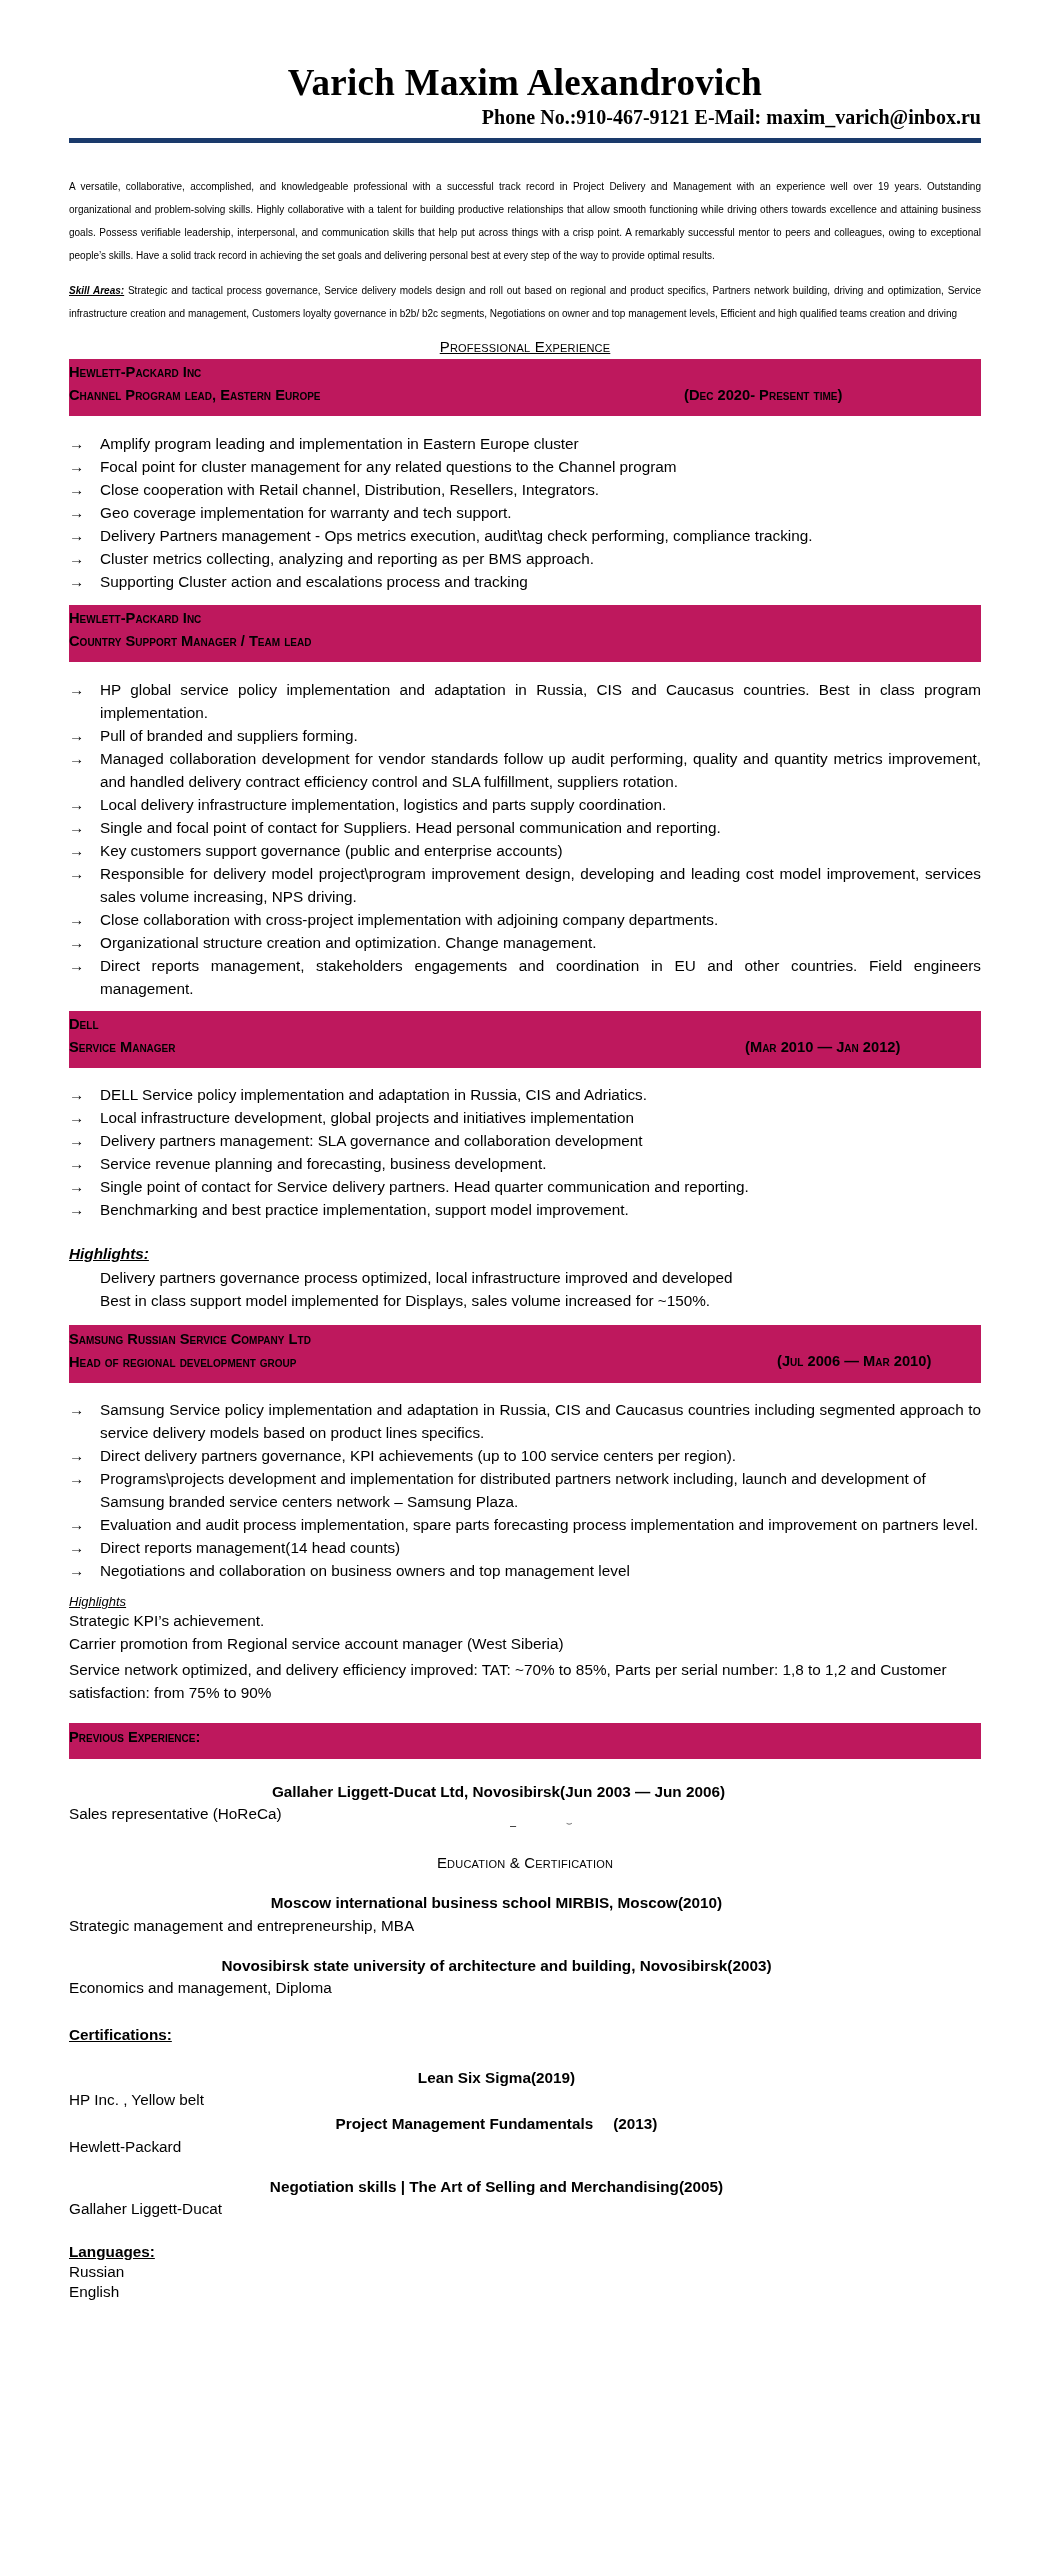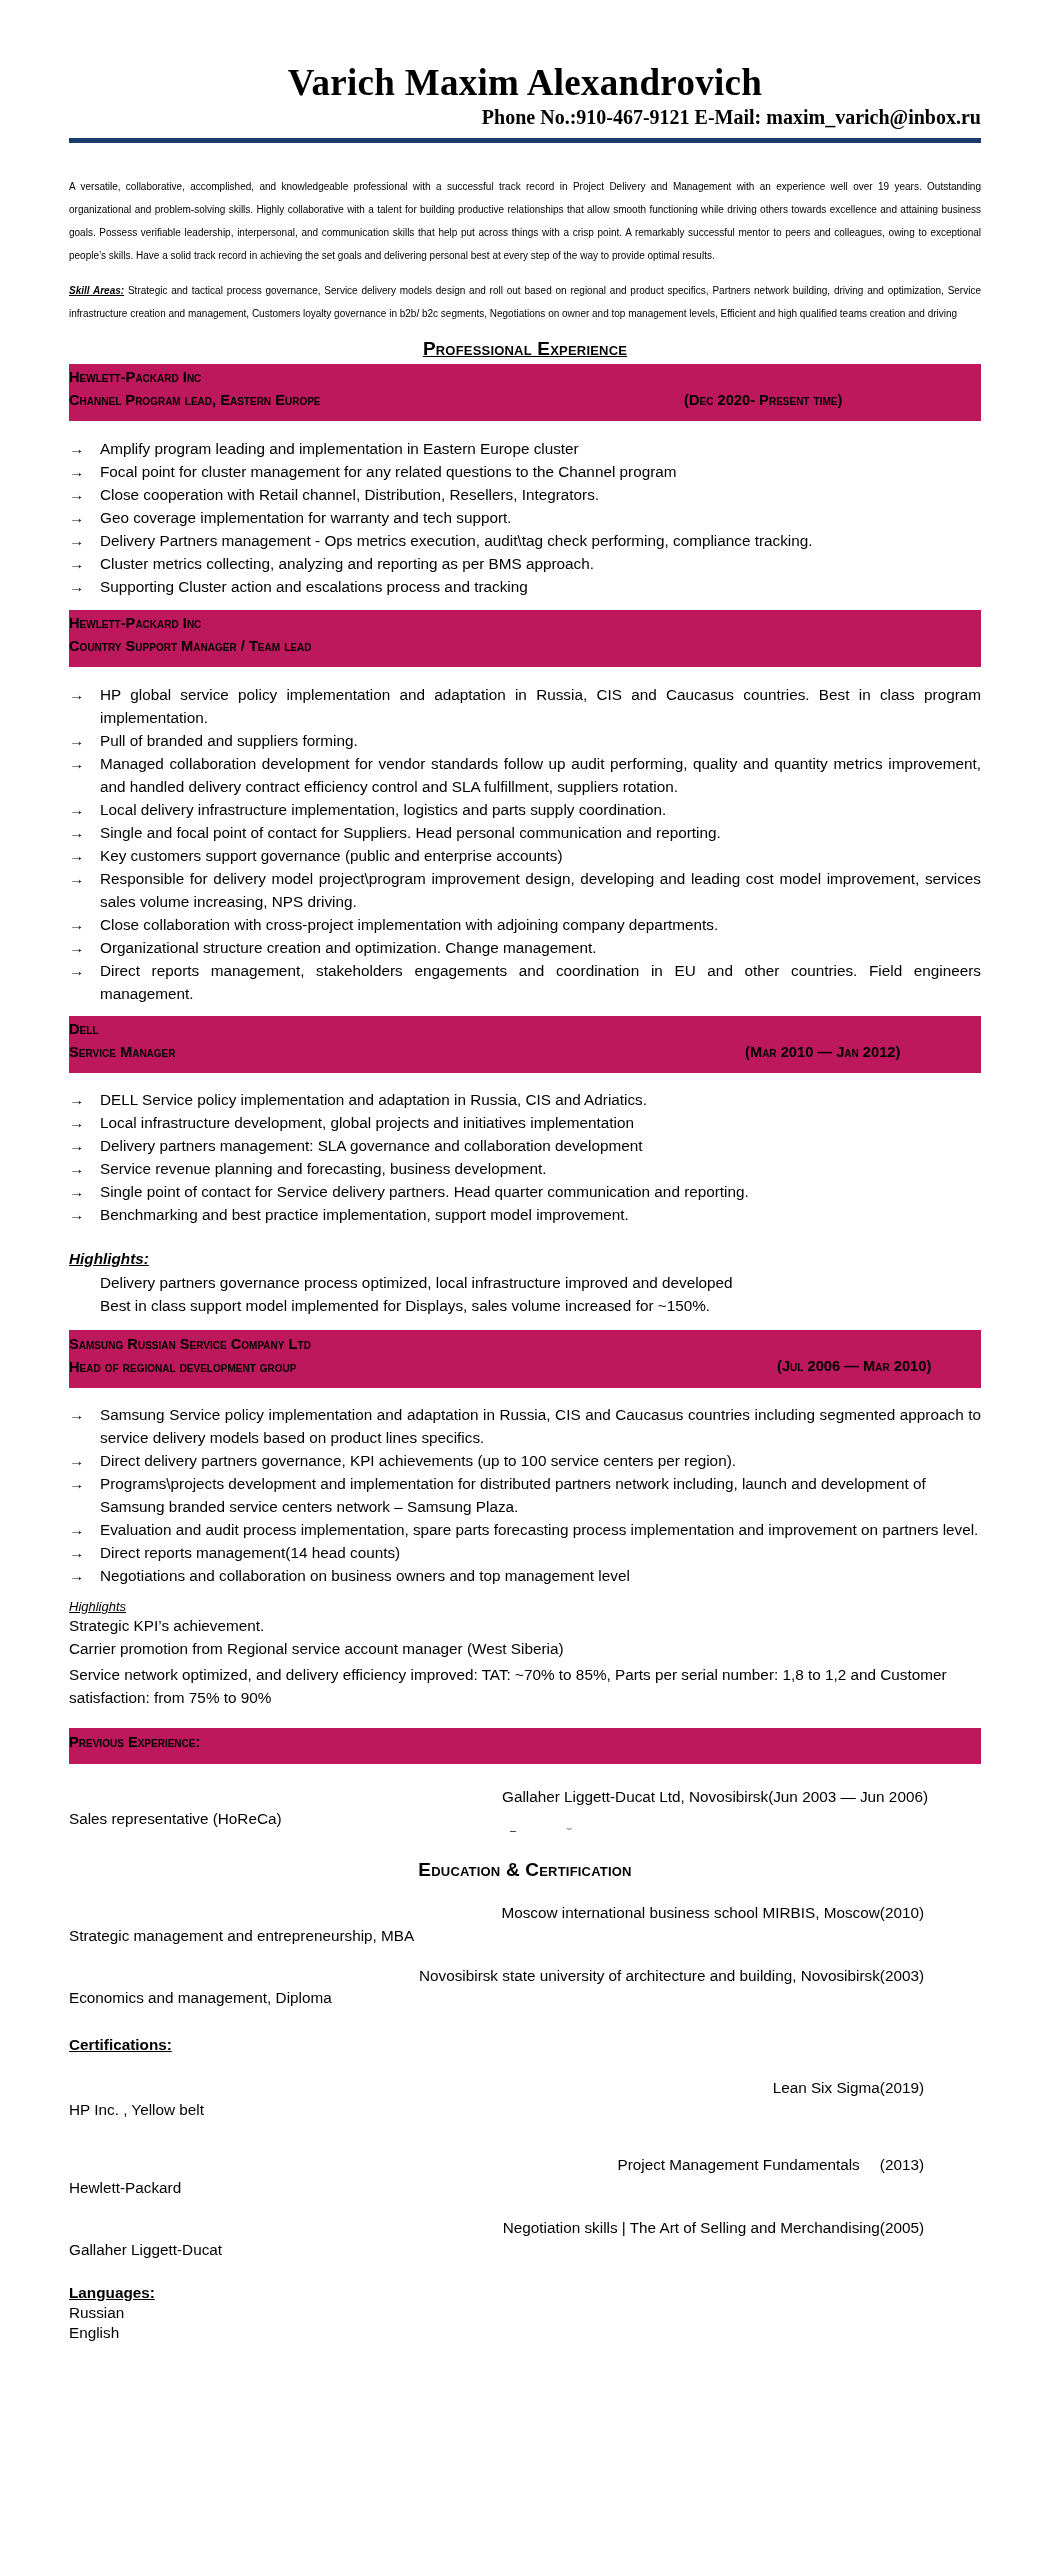--- a/index.html
+++ b/index.html
@@ -5,30 +5,30 @@
   html, body { margin: 0; padding: 0; background: #ffffff; }
   body { width: 1038px; min-height: 2576px; position: relative; color: #000; font-family: "Liberation Sans", sans-serif; }
   .page { position: absolute; left: 69px; top: 0; width: 912px; }
   .name { text-align: center; font-family: "Liberation Serif", serif; font-weight: bold; font-size: 37px; margin-top: 61px; line-height: 43px; letter-spacing: 0.3px; }
   .contact { text-align: right; font-family: "Liberation Serif", serif; font-weight: bold; font-size: 20px; line-height: 24.5px; margin-top: 1.2px; }
   .rule { height: 4.3px; background: #1a3a6b; margin-top: 8.6px; }
   .p { font-size: 10px; line-height: 23px; text-align: justify; }
   .summary { margin-top: 32px; }
   .skills { margin-top: 12.2px; }
   .skills-label { font-weight: bold; font-style: italic; text-decoration: underline; }
-  .sec-title { text-align: center; font-weight: bold; font-size: 19px; font-variant: small-caps; text-decoration: underline; letter-spacing: 0.2px; }
+  .sec-title { text-align: center; font-weight: normal; font-size: 15px; font-variant: small-caps; text-decoration: underline; letter-spacing: 0.2px; }
   .jobbox { background: #be185d; padding: 2.4px 0 0 0; height: 55px; font-weight: bold; font-variant: small-caps; font-size: 14.7px; line-height: 22.7px; position: relative; }
   .jobbox .dates { position: absolute; }
   ul.arrows { list-style: none; padding: 0; margin: 0; }
   ul.arrows li { position: relative; padding-left: 31px; font-size: 15.3px; line-height: 23px; text-align: justify; }
   ul.arrows li .arr { position: absolute; left: 0; top: 0; }
   .hl-title { font-style: italic; text-decoration: underline; font-size: 15.3px; line-height: 22.7px; }
   .hl-indent { padding-left: 31px; font-size: 15.3px; line-height: 23px; }
   .line { font-size: 15.3px; line-height: 22.7px; }
-  .two-col { display: flex; justify-content: flex-end; font-size: 15.3px; line-height: 22.7px; }
+  .two-col { display: flex; justify-content: center; font-size: 15.3px; line-height: 22.7px; font-weight: bold; }
   .bold-u { font-weight: bold; text-decoration: underline; font-size: 15.3px; line-height: 22.7px; }
 </style>
 </head>
 <body>
 
 <div class="page">
 
   <div class="name">Varich Maxim Alexandrovich</div>
   <div class="contact">Phone No.:910-467-9121 E-Mail: maxim_varich@inbox.ru</div>
   <div class="rule"></div>
@@ -134,21 +134,21 @@
   <div class="line">Economics and management, Diploma</div>
 
   <div class="bold-u" style="margin-top:24.5px;">Certifications:</div>
 
   <div class="two-col" style="margin-top:19.6px; padding-right:57px;">
     <span>Lean Six Sigma</span>
     <span>(2019)</span>
   </div>
   <div class="line">HP Inc. , Yellow belt</div>
 
-  <div class="two-col" style="margin-top:32px; padding-right:57px;gap:20px;">
+  <div class="two-col" style="margin-top:1px; padding-right:57px;gap:20px;">
     <span>Project Management Fundamentals</span>
     <span>(2013)</span>
   </div>
   <div class="line">Hewlett-Packard</div>
 
   <div class="two-col" style="margin-top:17px; padding-right:57px;">
     <span>Negotiation skills | The Art of Selling and Merchandising</span>
     <span>(2005)</span>
   </div>
   <div class="line">Gallaher Liggett-Ducat</div>

